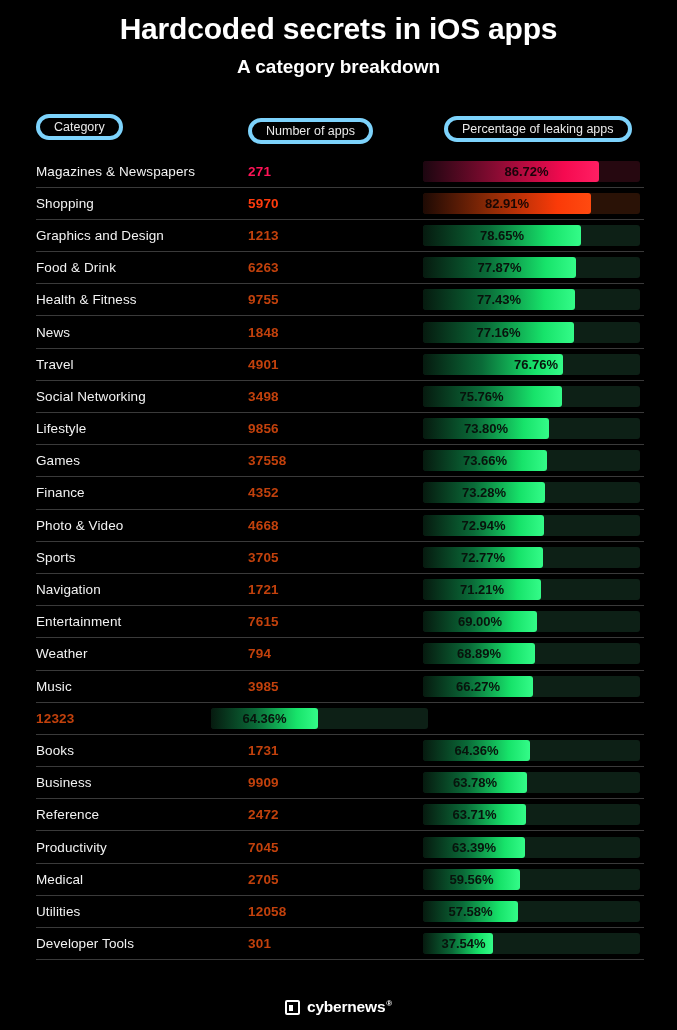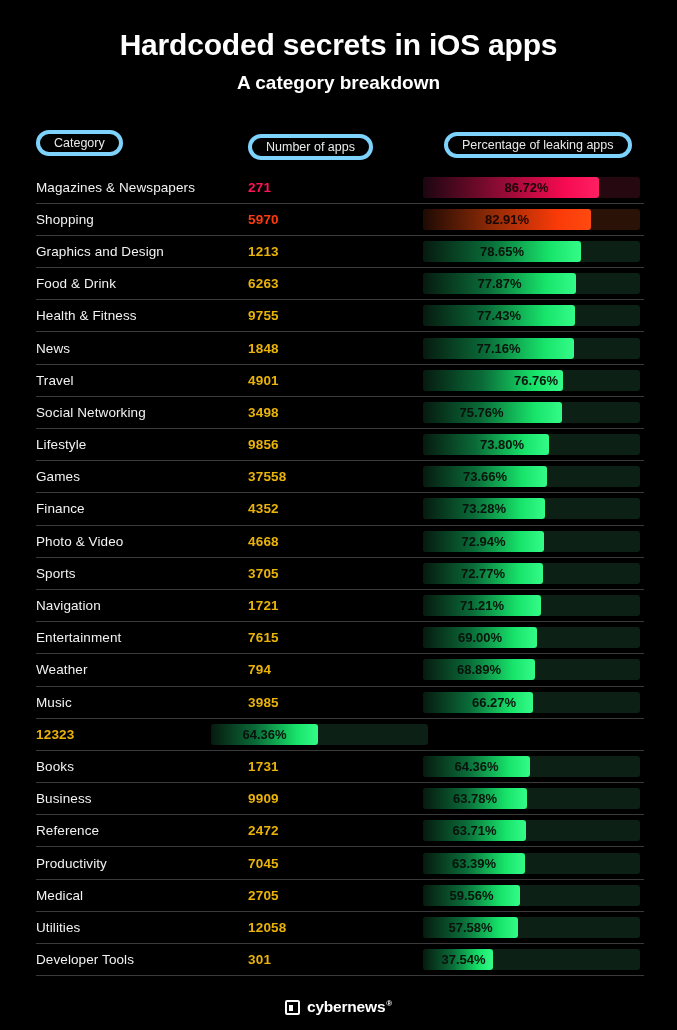--- a/index.html
+++ b/index.html
@@ -19,21 +19,21 @@
   .page {
     position: relative;
     width: 677px;
     height: 1030px;
     background: #000000;
     box-sizing: border-box;
   }
 
   
   .header {
-    padding-top: 28px;
+    padding-top: 12px;
     text-align: center;
   }
   .title {
     font-size: 30px;
     font-weight: bold;
     letter-spacing: -0.2px;
     line-height: 1.15;
     margin: 0;
     color: #ffffff;
   }
@@ -92,21 +92,21 @@
     color: #f2f2f2;
     white-space: nowrap;
     overflow: hidden;
     letter-spacing: 0.1px;
   }
   .num {
     width: 175px;
     flex: 0 0 175px;
     font-size: 13.5px;
     font-weight: bold;
-    color: #eab308;
+    color: #c2410c;
     letter-spacing: 0.2px;
   }
   .num.hot-pink { color: #ff1457; }
   .num.hot-orange { color: #ff3b0d; }
 
   .barwrap {
     position: relative;
     flex: 1 1 auto;
     height: 21px;
   }
@@ -292,21 +292,21 @@
           <div class="pctlabel" style="left: 0px; width: 117px;">75.76%</div>
         </div>
       </div>
       <div class="row">
         <div class="cat">Lifestyle</div>
         <div class="num">9856</div>
         <div class="barwrap">
           <div class="track">
             <div class="fill green" style="width: 126px;"></div>
           </div>
-          <div class="pctlabel" style="left: 0px; width: 126px; padding-left: 16px;">73.80%</div>
+          <div class="pctlabel" style="left: 0px; width: 126px;">73.80%</div>
         </div>
       </div>
       <div class="row">
         <div class="cat">Games</div>
         <div class="num">37558</div>
         <div class="barwrap">
           <div class="track">
             <div class="fill green" style="width: 124px;"></div>
           </div>
           <div class="pctlabel" style="left: 0px; width: 124px;">73.66%</div>
@@ -372,21 +372,21 @@
           <div class="pctlabel" style="left: 0px; width: 112px;">68.89%</div>
         </div>
       </div>
       <div class="row">
         <div class="cat">Music</div>
         <div class="num">3985</div>
         <div class="barwrap">
           <div class="track">
             <div class="fill green" style="width: 110px;"></div>
           </div>
-          <div class="pctlabel" style="left: 16px; width: 110px;">66.27%</div>
+          <div class="pctlabel" style="left: 0px; width: 110px;">66.27%</div>
         </div>
       </div>
       <div class="row">
         <div class="num">12323</div>
         <div class="barwrap">
           <div class="track">
             <div class="fill green" style="width: 107px;"></div>
           </div>
           <div class="pctlabel" style="left: 0px; width: 107px;">64.36%</div>
         </div>

